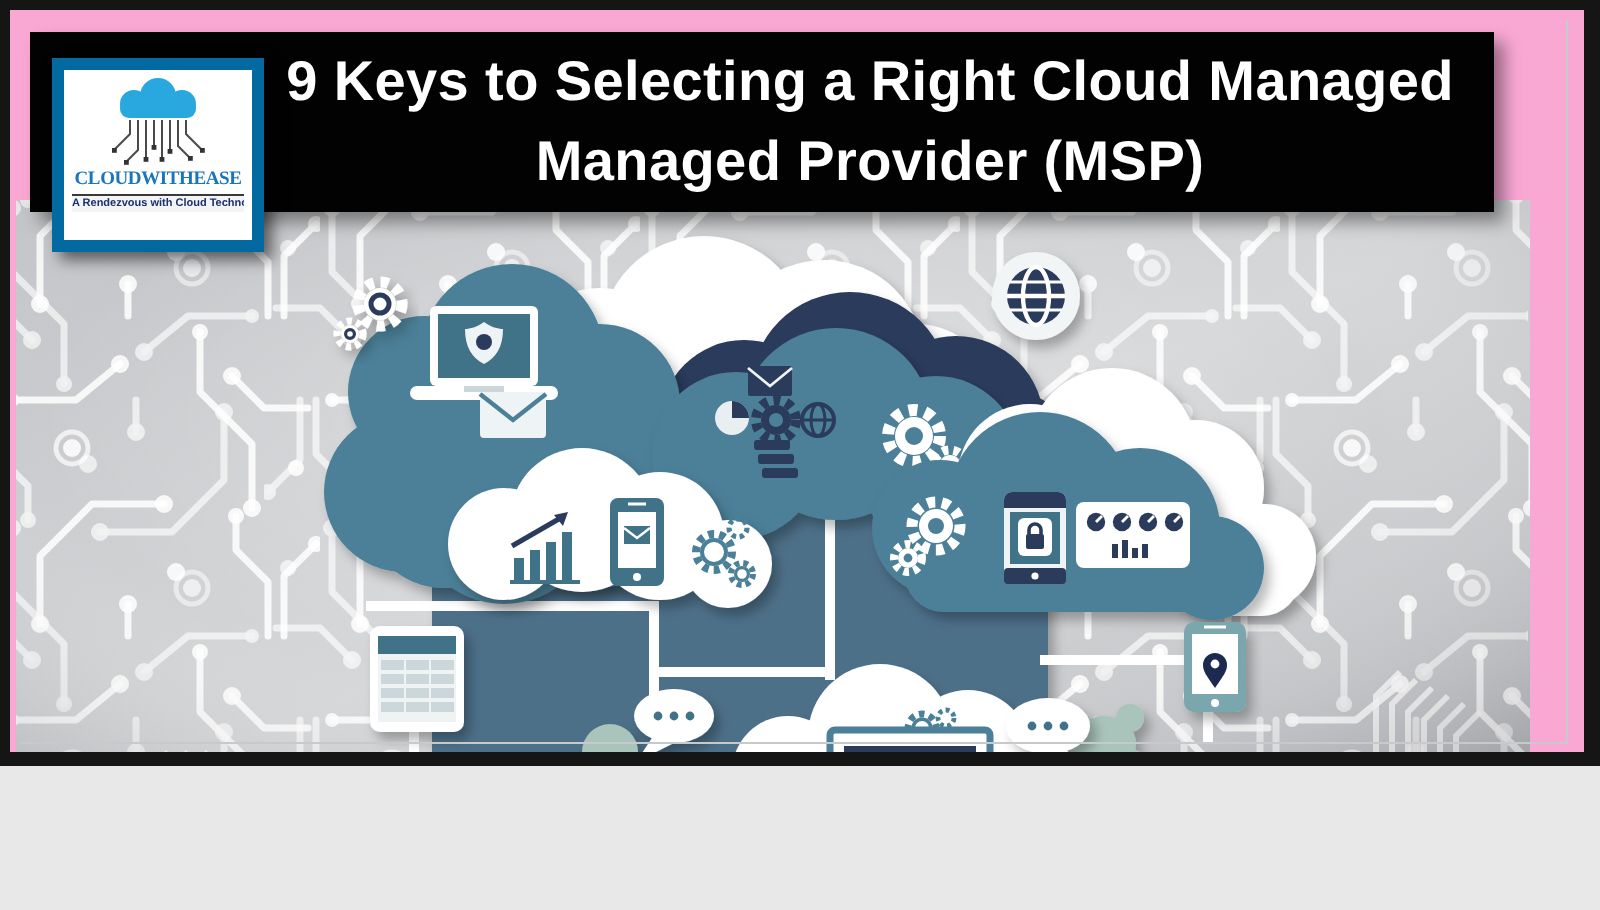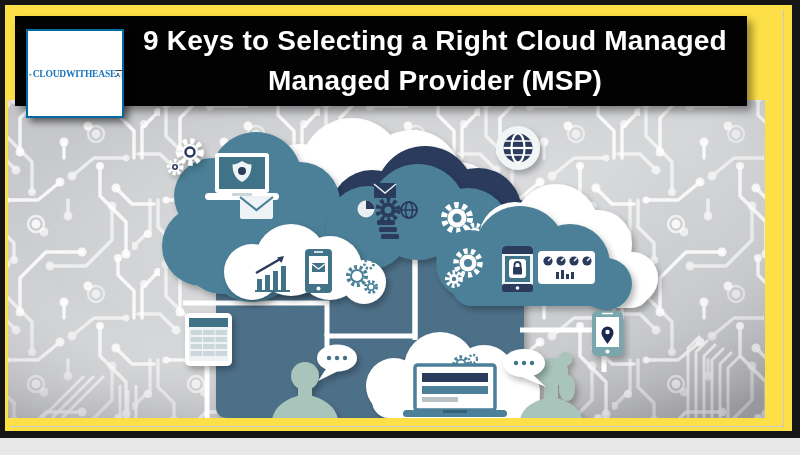--- a/index.html
+++ b/index.html
@@ -1,32 +1,32 @@
 <!DOCTYPE html>
 <html><head>
 <meta charset="utf-8">
 <style>
   html,body{margin:0;padding:0;background:#e8e8e8;}
-  .stage{position:relative;width:800px;height:438px;background:#fde047;overflow:hidden;
+  .stage{position:relative;width:800px;height:383px;background:#f9a8d4;overflow:hidden;
          font-family:"Liberation Sans", sans-serif;}
   .frame{position:absolute;inset:0;border:5px solid #151515;border-right-width:8px;
          border-bottom-width:7px;pointer-events:none;z-index:50;}
   .hairline-r{position:absolute;top:10px;bottom:12px;right:16px;width:1px;background:#c7cacc;z-index:6;}
   .hairline-b{position:absolute;left:10px;right:16px;bottom:11px;height:1px;background:#c7cacc;z-index:6;}
   .scene-svg{position:absolute;inset:0;z-index:1;}
 
   .title-banner{position:absolute;left:15px;top:16px;width:732px;height:90px;background:#020202;
                 z-index:10;box-shadow:5px 5px 8px rgba(0,0,0,0.40);}
   .title-text{position:absolute;left:112px;right:4px;top:0;bottom:0;display:flex;flex-direction:column;
               align-items:center;justify-content:center;text-align:center;color:#ffffff;
               font-weight:bold;font-size:28px;line-height:40px;letter-spacing:0.2px;}
 
   .logo-box{position:absolute;left:26px;top:29px;width:94px;height:85px;background:#ffffff;
-            border:2px solid #0369a1;z-index:11;box-shadow:4px 4px 7px rgba(0,0,0,0.55);
-            display:flex;flex-direction:row;align-items:center;justify-content:flex-start;}
+            border:6px solid #0369a1;z-index:11;box-shadow:4px 4px 7px rgba(0,0,0,0.55);
+            display:flex;flex-direction:column;align-items:center;justify-content:flex-start;}
   .logo-art{margin-top:2px;}
   .logo-brand{font-family:"Liberation Serif", serif;font-weight:bold;font-size:9.5px;
               letter-spacing:-0.2px;color:#1b75bc;white-space:nowrap;line-height:10px;}
   .logo-tagline{margin-top:2px;width:86px;border-top:1px solid #3a3a3a;background:#f3f4f6;
                 font-size:5.5px;font-weight:bold;color:#1c2f6e;text-align:center;
                 line-height:8px;white-space:nowrap;overflow:hidden;}
 
   
   .teal{fill:#4b8098}.navy{fill:#2b3a5c}.panel{fill:#4e7089}.whitec{fill:#ffffff}
   .person{fill:#a9c4ba}

